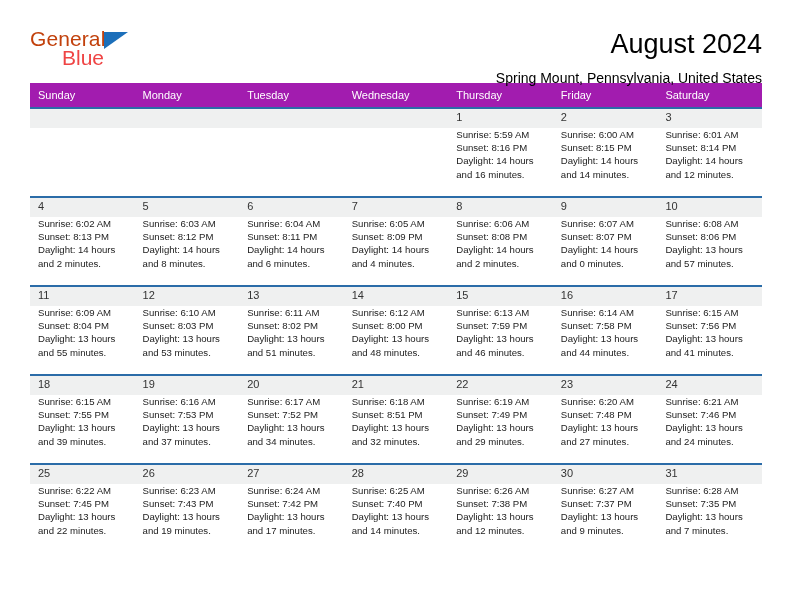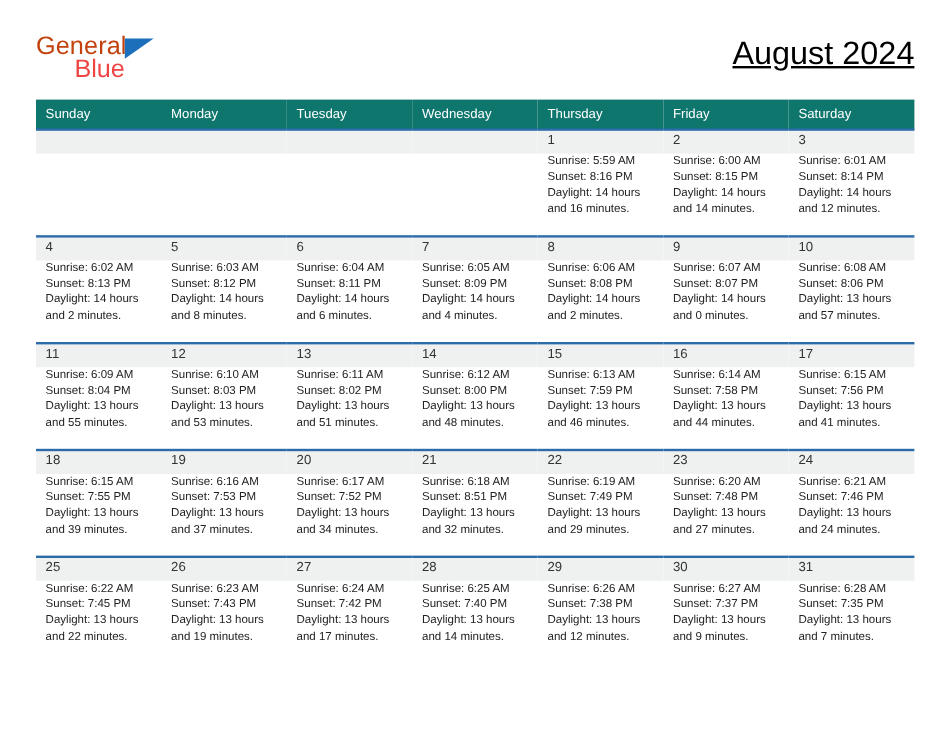--- a/index.html
+++ b/index.html
@@ -57,21 +57,20 @@
   .logo-blue {
     display: block;
     font-size: 21px;
     color: #ef4444;
     margin-top: -2px;
     margin-left: 32px;
   }
   .title-block {
     text-align: right;
     padding-top: 2px;
-    text-decoration: underline;
   }
   .month-title {
     font-size: 27px;
     color: #000000;
     line-height: 1.1;
     font-weight: normal;
     margin: 0;
   }
   .location {
     font-size: 14px;
@@ -80,21 +79,21 @@
   }
 
   
   .calendar {
     width: 732px;
     margin-top: 8px;
     border-collapse: collapse;
     table-layout: fixed;
   }
   .dow-row {
-    background: #0f766e;
+    background: #a21caf;
   }
   .dow {
     color: #ffffff;
     font-size: 11px;
     text-align: left;
     padding: 6px 0 6px 8px;
     font-weight: normal;
     height: 23px;
     border: none;
   }
@@ -130,20 +129,21 @@
 
 <div class="page">
 
   <div class="header">
     <div class="logo">
       <span class="logo-general">General</span><span class="logo-triangle"></span>
       <span class="logo-blue">Blue</span>
     </div>
     <div class="title-block">
       <h1 class="month-title">August 2024</h1>
+      <div class="location">Spring Mount, Pennsylvania, United States</div>
     </div>
   </div>
 
   <table class="calendar">
     <thead>
       <tr class="dow-row" id="dow-row">
           <th class="dow">Sunday</th>
           <th class="dow">Monday</th>
           <th class="dow">Tuesday</th>
           <th class="dow">Wednesday</th>

